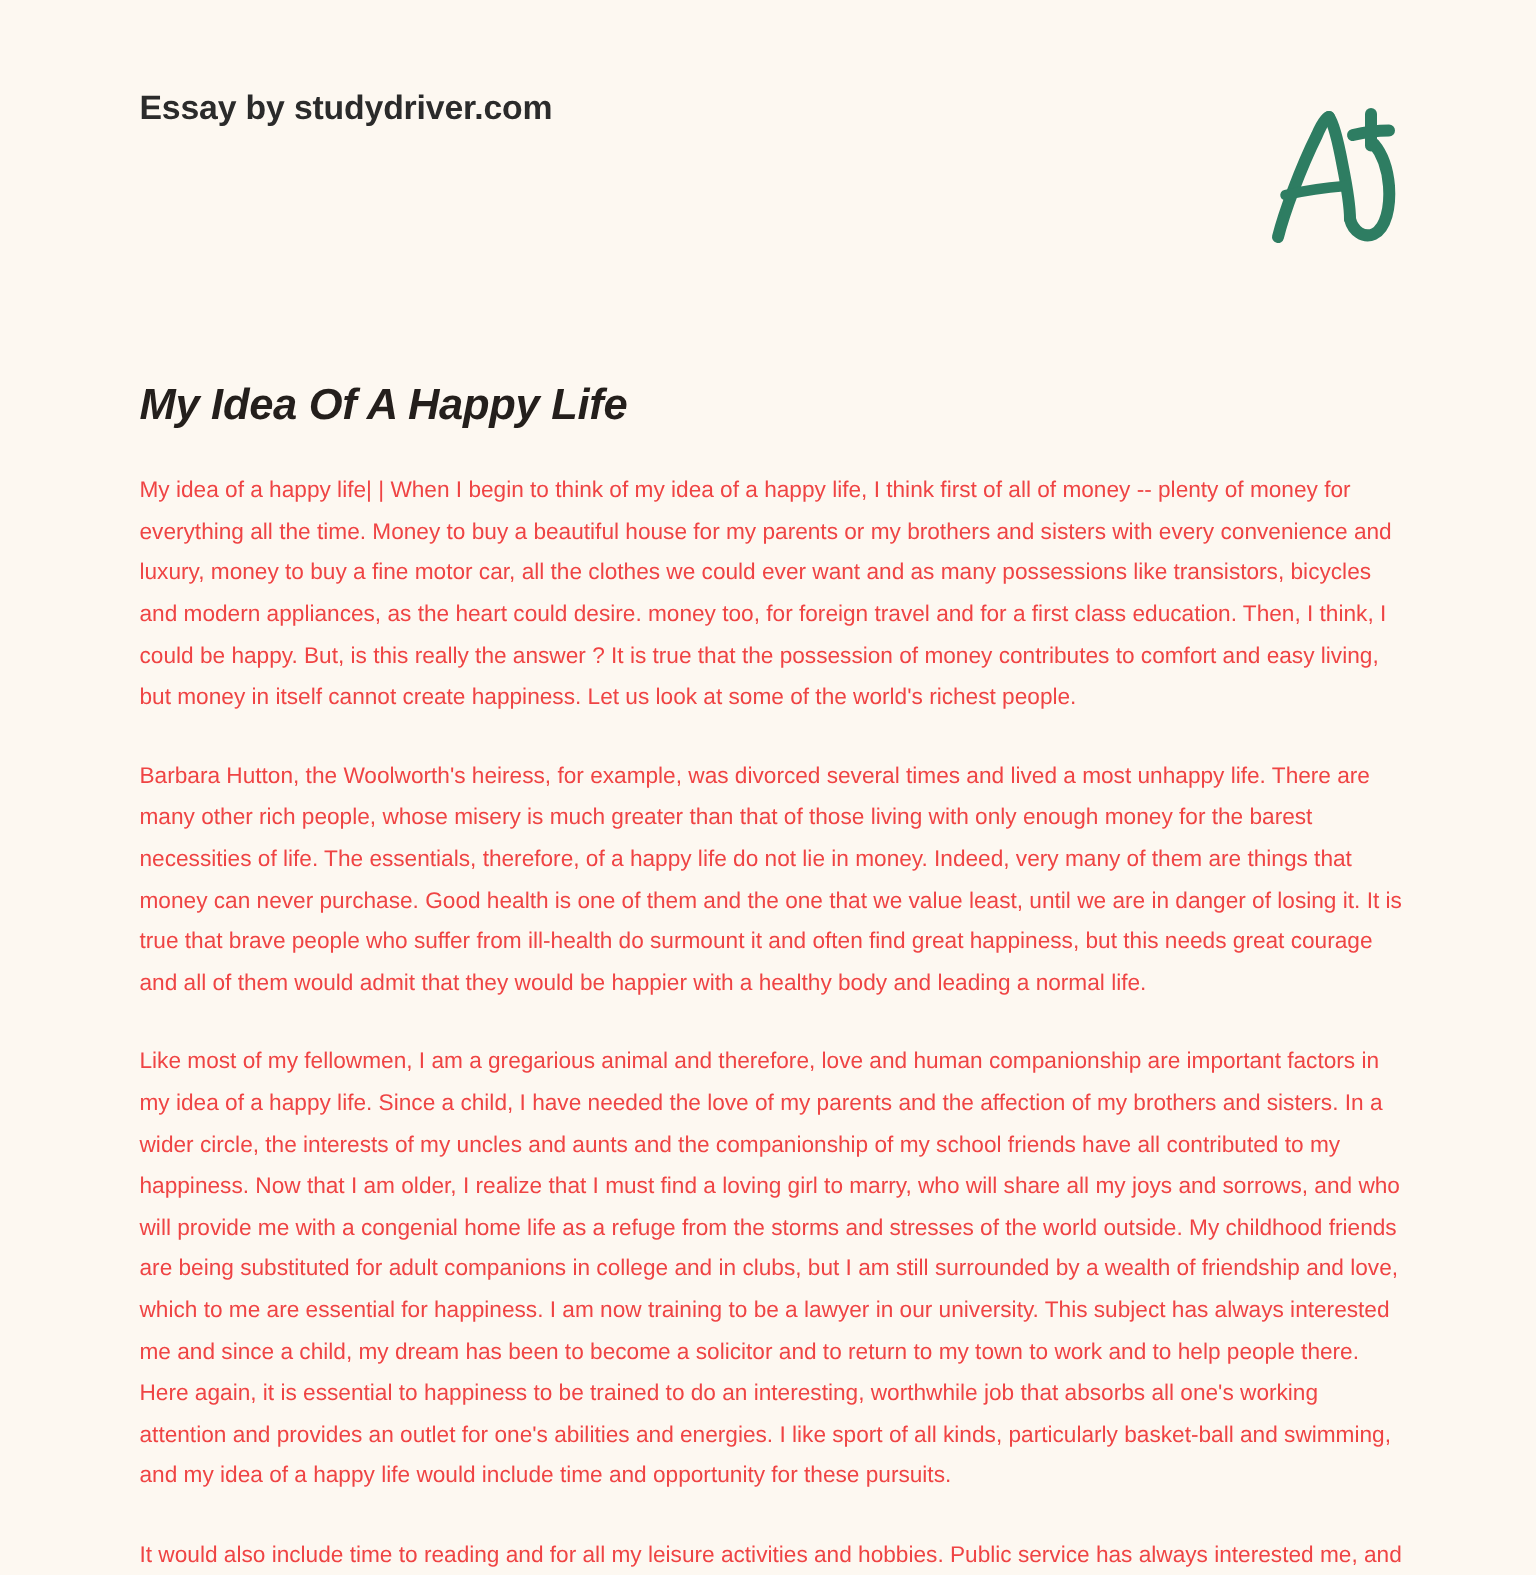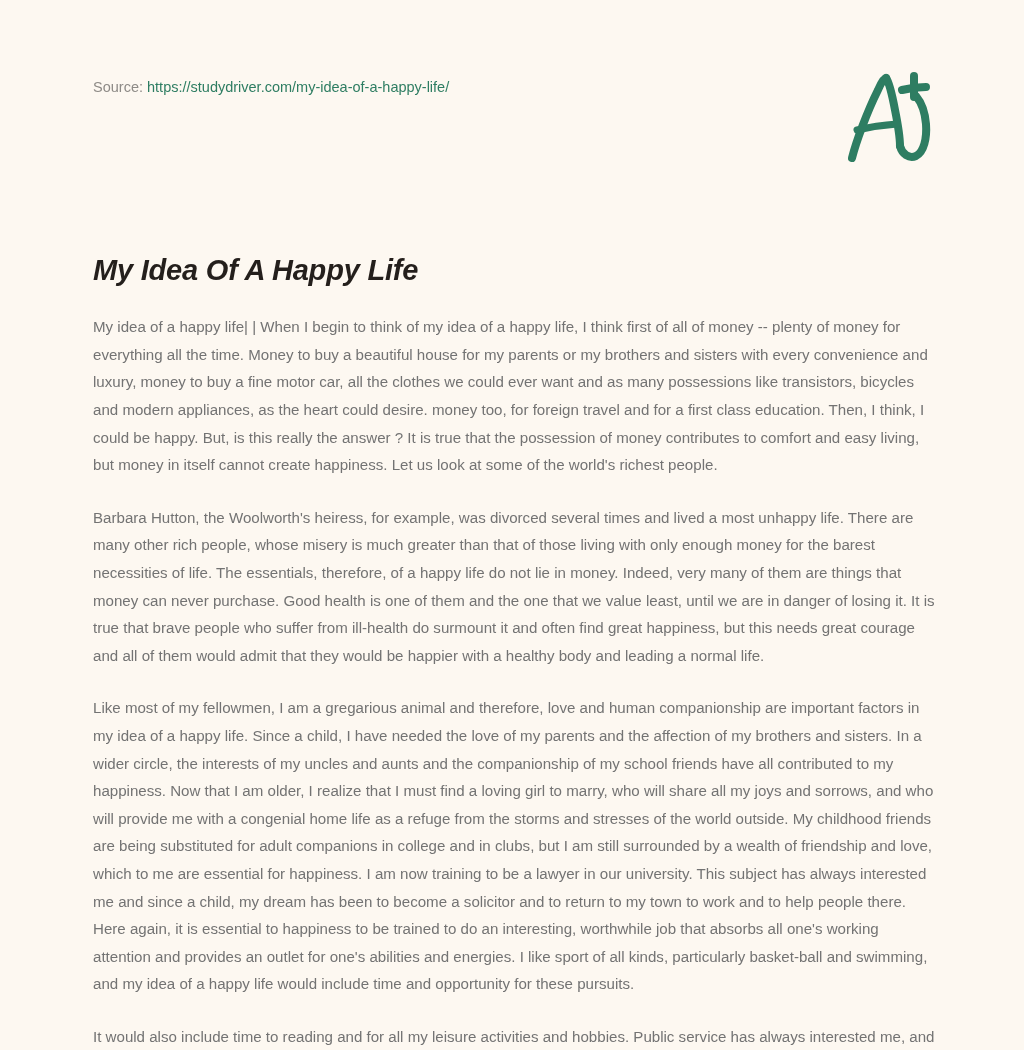--- a/index.html
+++ b/index.html
@@ -74,36 +74,33 @@
     line-height: 1.25;
     margin: 52px 0 0 0;
     font-style: italic;
   }
   .essay-body {
     margin-top: 25px;
   }
   .essay-body p {
     font-size: 15.1px;
     line-height: 27.6px;
-    color: #737373;
+    color: #ef4444;
     margin: 0 0 25px 0;
     text-align: left;
   }
   .essay-body p:last-child { margin-bottom: 0; }
 </style>
 </head>
 <body>
 
 <div class="page">
 
   <div class="header">
-    <div class="source-row">
-      <span class="source-label">Source:</span>
-      <a class="source-link" href="#">https://studydriver.com/my-idea-of-a-happy-life/</a>
-    </div>
+    <div class="byline">Essay by studydriver.com</div>
 
     <div class="logo">
       <svg viewBox="0 0 120 110" xmlns="http://www.w3.org/2000/svg" aria-hidden="true">
         <g fill="none" stroke="#2e7d62" stroke-linecap="round" stroke-linejoin="round">
 
           <path d="M26 96 C30 80 41 50 52 28 C55 21 58 16 60 16" stroke-width="8"></path>
 
           <path d="M60 16 C63 20 66 32 69 48 C72 63 74 76 74 84" stroke-width="8"></path>
 
           <path d="M31 68 C44 65 58 63 71 62" stroke-width="7"></path>

